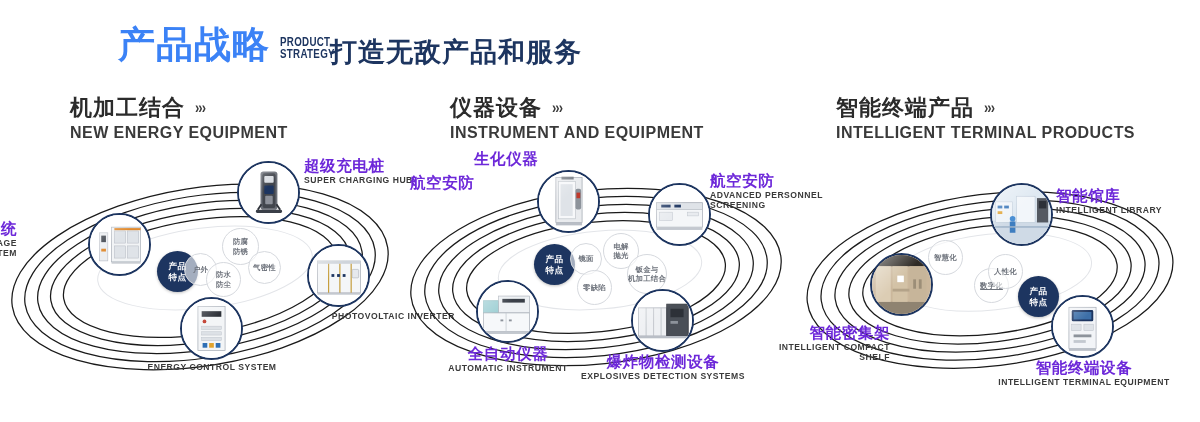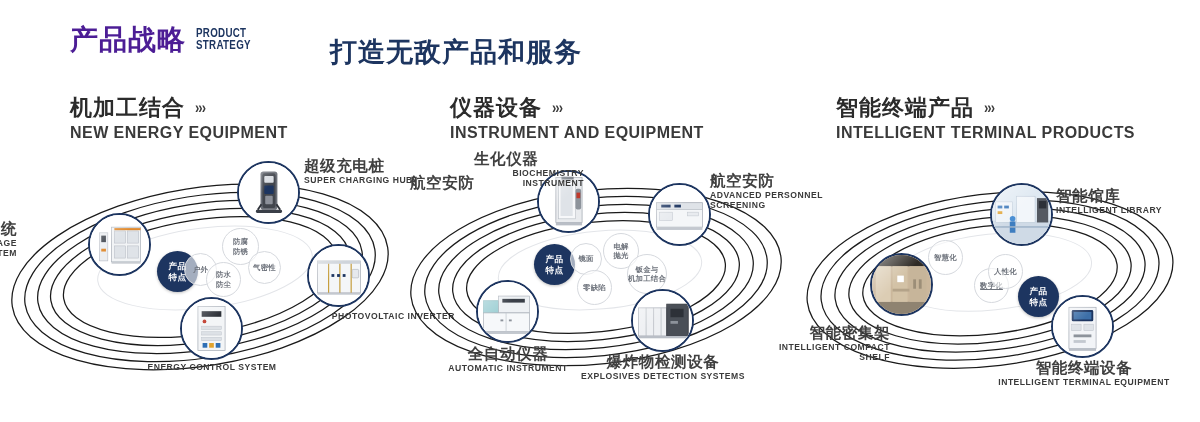--- a/index.html
+++ b/index.html
@@ -7,22 +7,23 @@
     width:1200px;height:422px;overflow:hidden;position:relative;
     font-family:"Liberation Sans","DejaVu Sans",sans-serif;
     color:#2b2b2b;
     -webkit-font-smoothing:antialiased;
   }
   .stage{position:absolute;left:0;top:0;width:1200px;height:422px;}
 
   
   .header{position:absolute;left:70px;top:26px;display:flex;align-items:flex-end;}
   .hdr-cn{
-    font-size:28px;font-weight:bold;color:#4c1d95;letter-spacing:1px;
+    font-size:37px;font-weight:bold;color:#3b82f6;letter-spacing:1px;
     line-height:1;
+    margin-left:48px;
   }
   .hdr-en{
     margin-left:10px;margin-bottom:2px;
     font-size:12.5px;font-weight:bold;color:#1d3560;
     line-height:1.02;letter-spacing:.4px;
     transform:scaleX(.78);transform-origin:left bottom;white-space:pre-line;
   }
   .hdr-slogan{
     position:absolute;left:330px;top:34px;
     font-size:27px;font-weight:bold;color:#1d3560;letter-spacing:1px;
@@ -56,21 +57,21 @@
   
   .node{
     position:absolute;border-radius:50%;
     border:2.5px solid #1d3560;overflow:hidden;background:#ffffff;
     box-sizing:border-box;
   }
   .node .art{position:absolute;left:0;top:0;width:100%;height:100%;}
 
   
   .nlabel{position:absolute;line-height:1.12;}
-  .nlabel .cn{font-size:15.5px;font-weight:bold;color:#404040;letter-spacing:.6px;white-space:nowrap;}
+  .nlabel .cn{font-size:15.5px;font-weight:bold;color:#6d28d9;letter-spacing:.6px;white-space:nowrap;}
   .nlabel .en{font-size:8.6px;font-weight:bold;color:#3a3a3a;letter-spacing:.5px;margin-top:2px;}
   .nlabel.right{text-align:right;}
   .nlabel.left{text-align:left;}
   .nlabel.center{text-align:center;}
 
   
   .bubble{
     position:absolute;border-radius:50%;
     display:flex;align-items:center;justify-content:center;
     text-align:center;box-sizing:border-box;
@@ -265,22 +266,20 @@
         <rect x="23" y="13" width="13" height="34" fill="#dfe3e8"></rect>
         <rect x="39" y="18" width="6" height="22" rx="2" fill="#8d939b"></rect>
         <rect x="40" y="22" width="4" height="6" fill="#c0392b"></rect>
         <rect x="18" y="54" width="28" height="3" fill="#b9bec6"></rect>
         <rect x="24" y="5" width="13" height="3" fill="#6f757d"></rect>
       </svg>
       <span class="sheen"></span>
     </div>
     <div class="nlabel left" style="left:74px;top:0px;width:110px;">
       <div class="cn">生化仪器</div>
-      <div class="en" style="white-space:pre-line;text-align:right;">BIOCHEMISTRY
-INSTRUMENT</div>
     </div>
 
     <div class="node" style="left:248px;top:33px;width:63px;height:63px;">
       <svg class="art" viewBox="0 0 63 63">
         <rect x="0" y="0" width="63" height="63" fill="#ffffff"></rect>
         <rect x="7" y="19" width="49" height="26" fill="#f4f6f8" stroke="#a9afb8" stroke-width=".8"></rect>
         <rect x="7" y="19" width="49" height="7" fill="#dfe3e8" stroke="#a9afb8" stroke-width=".6"></rect>
         <rect x="12" y="21" width="10" height="3" fill="#1d3560"></rect>
         <rect x="26" y="21" width="7" height="3" fill="#1d3560"></rect>
         <rect x="10" y="29" width="14" height="9" fill="#e8ebef" stroke="#bcc2c9" stroke-width=".5"></rect>

